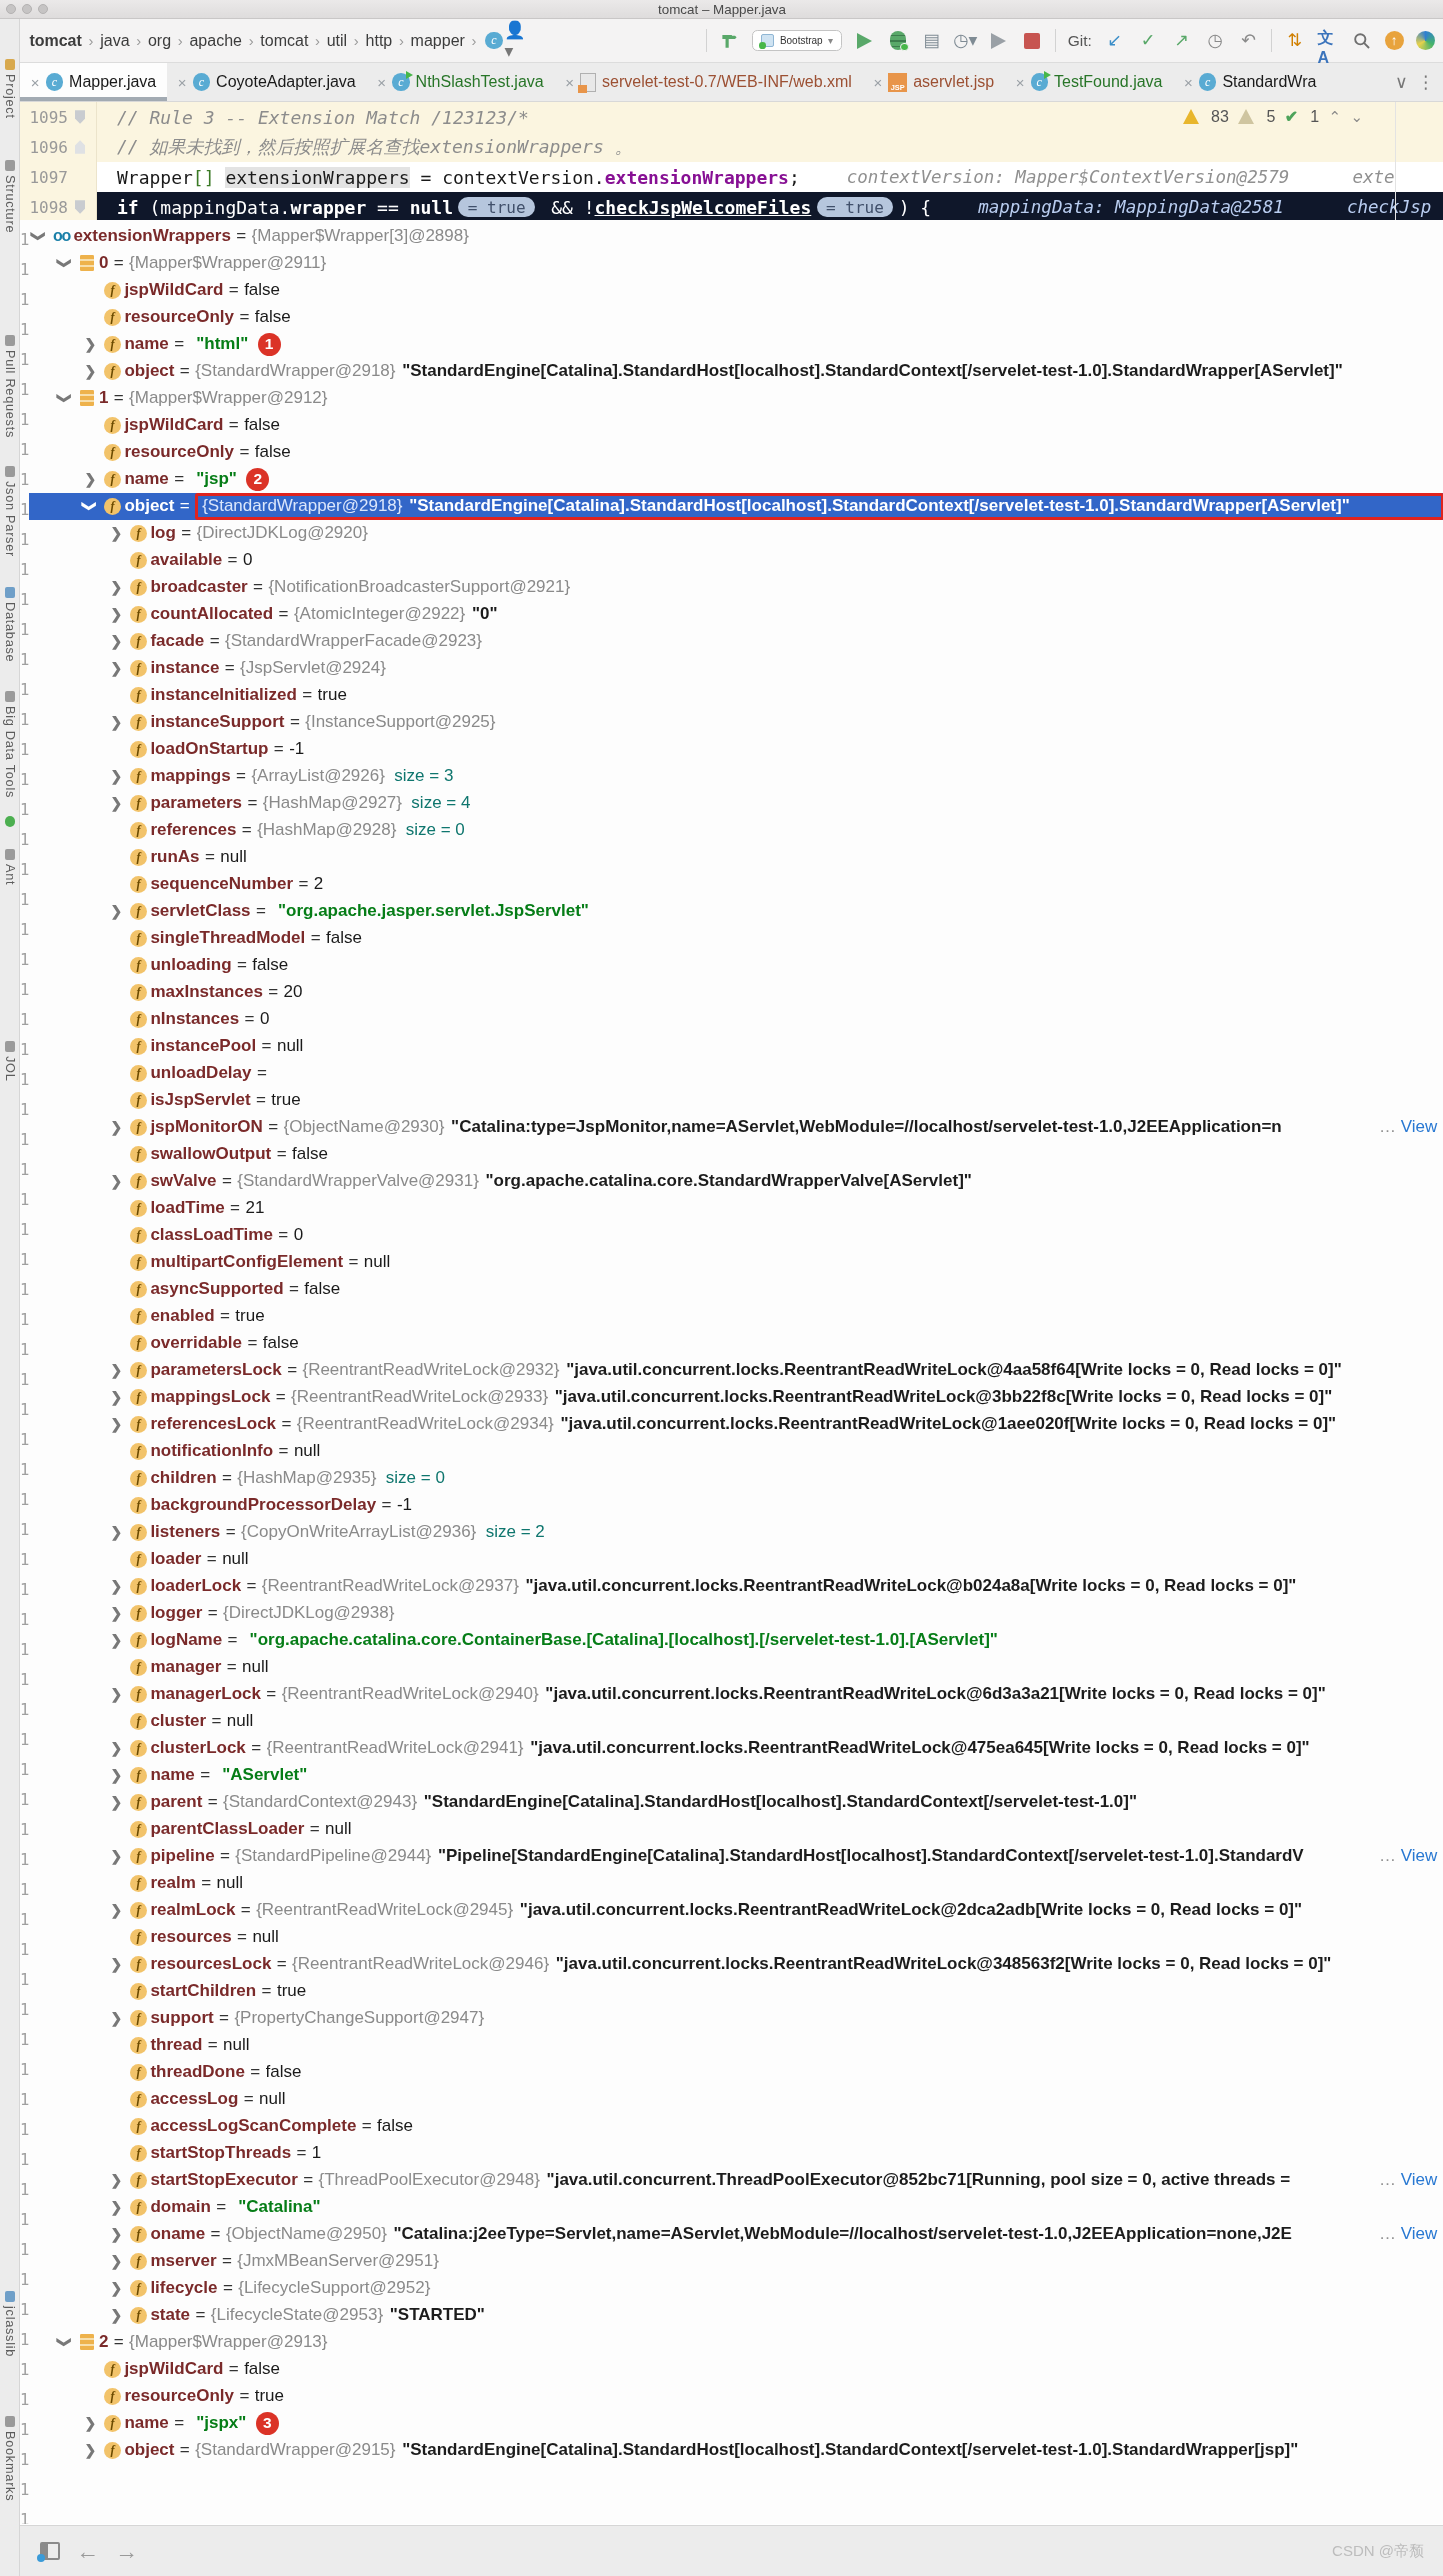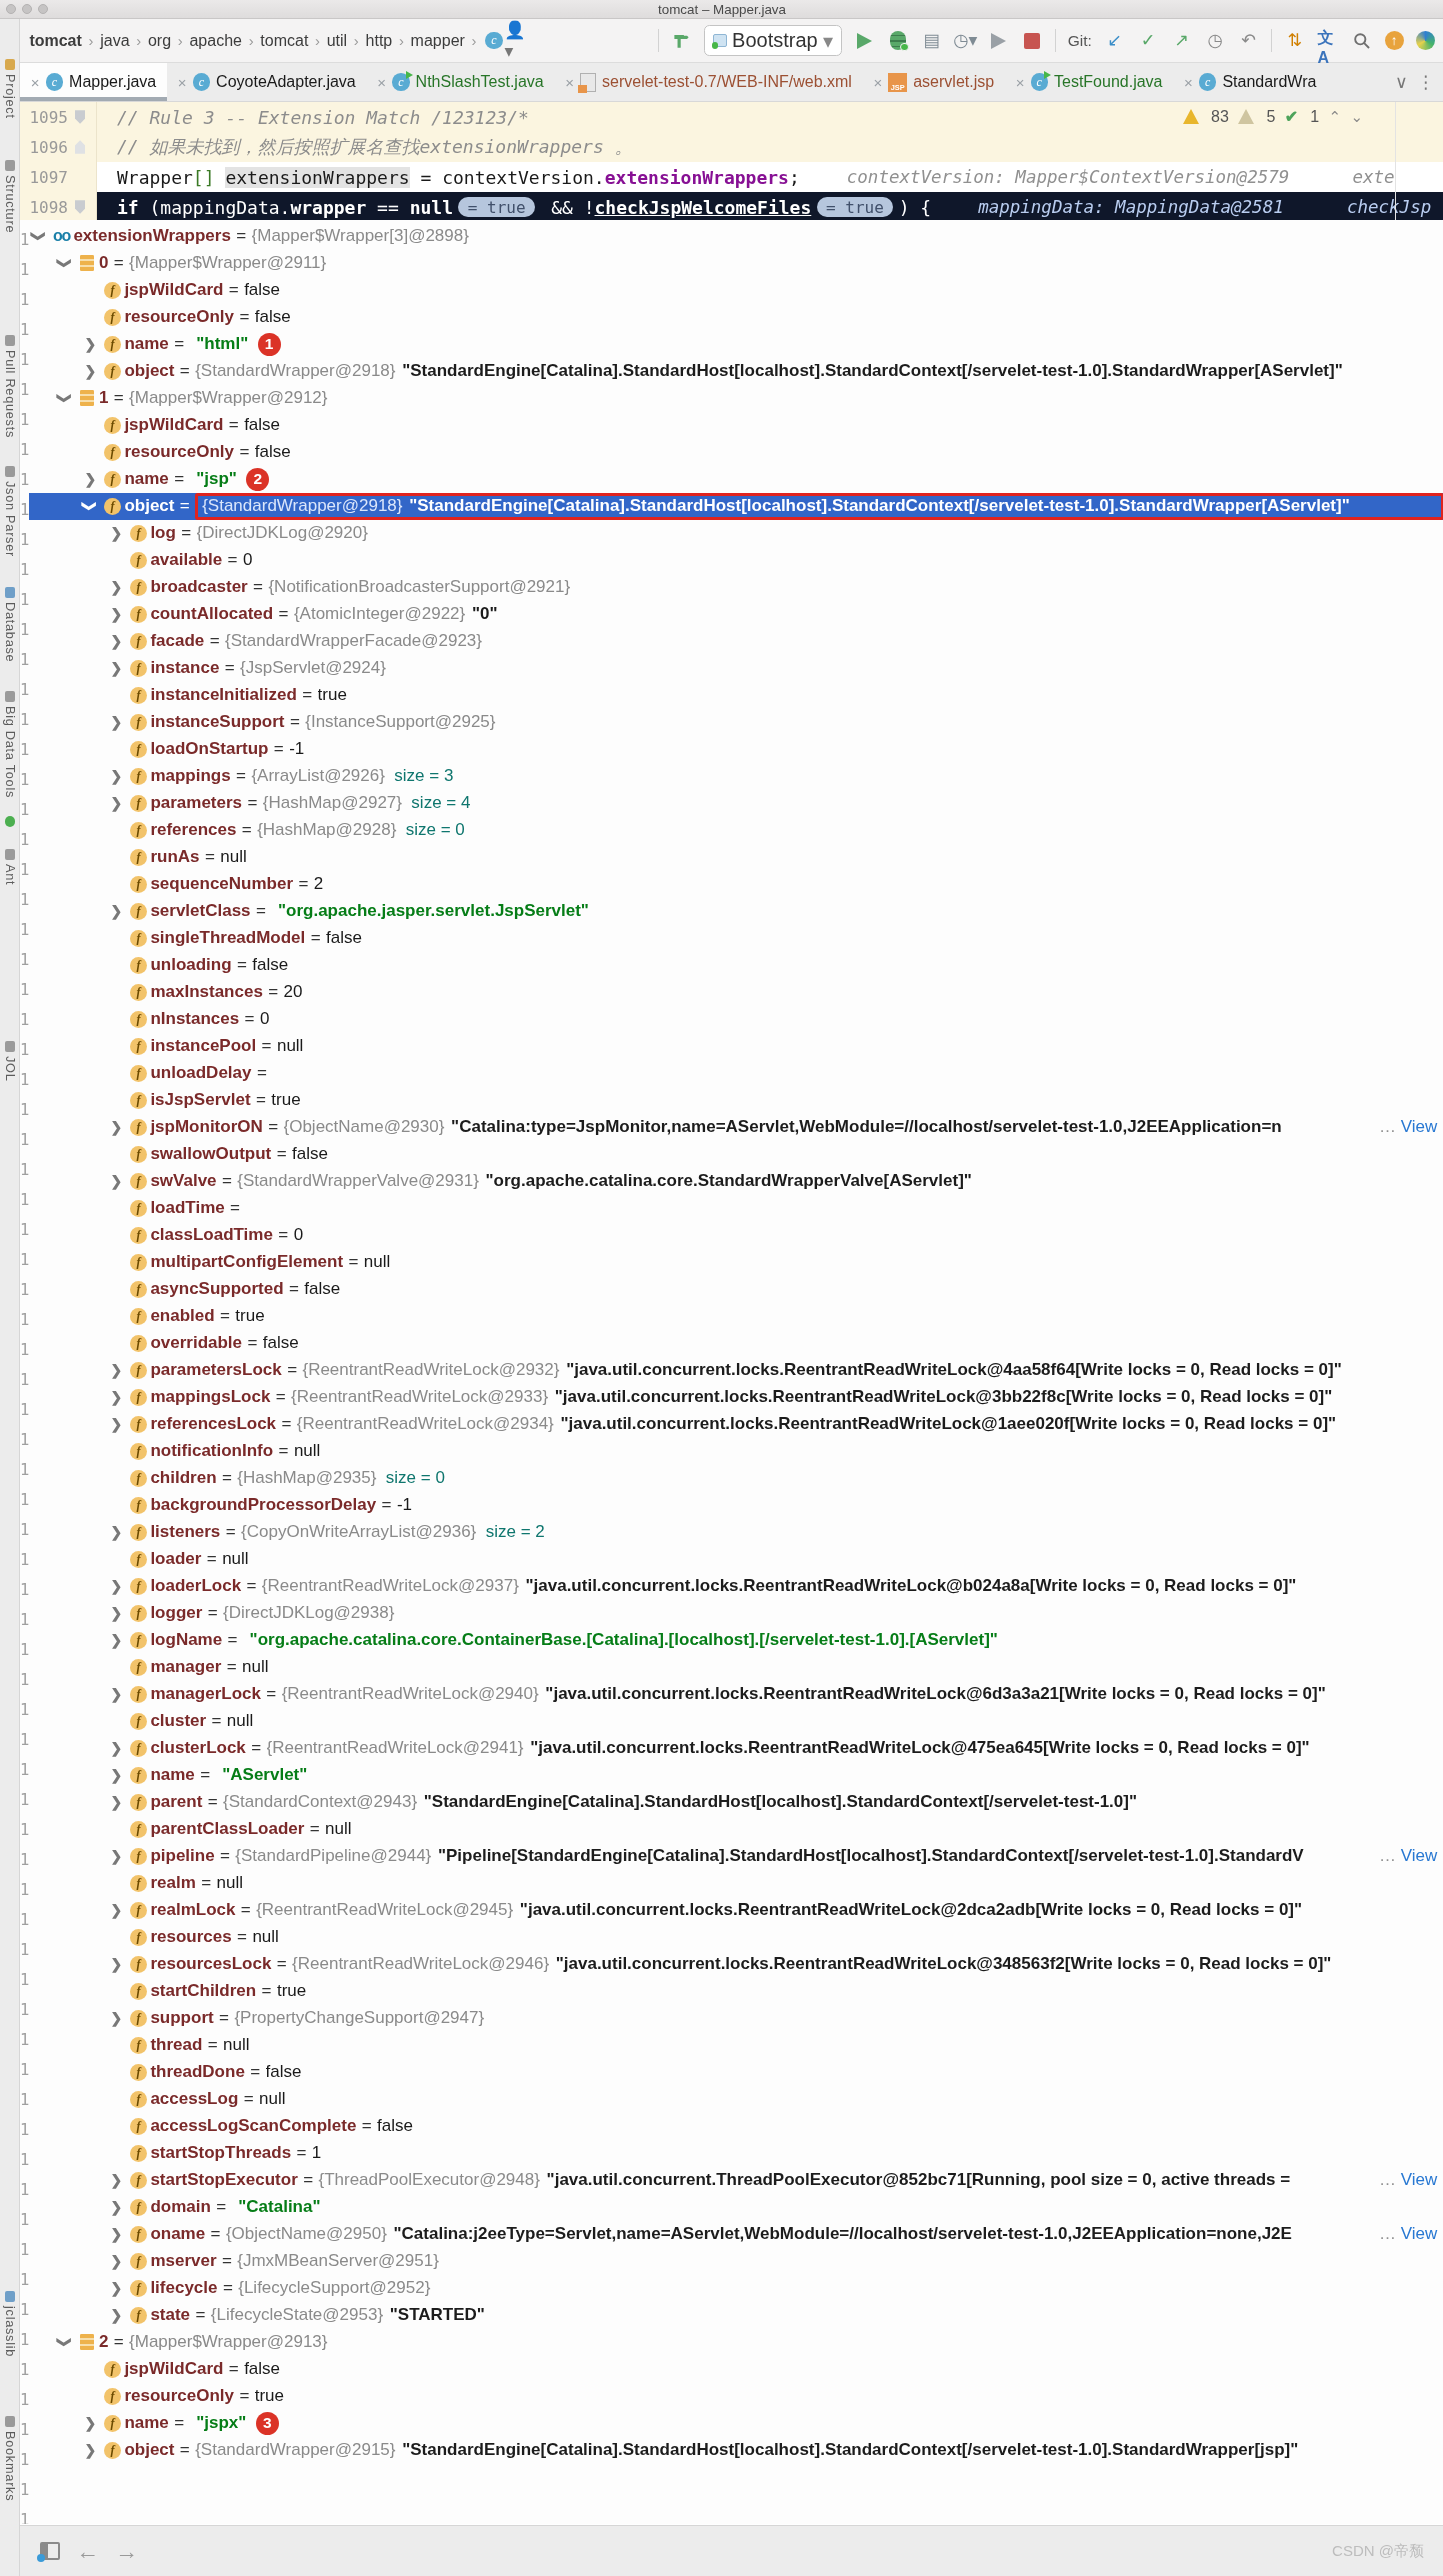--- a/index.html
+++ b/index.html
@@ -25,21 +25,21 @@
   .stripe-ic.amber { background:#d8a94e; }
 
   
   .toolbar { position:absolute; left:20px; top:19px; width:1424px; height:44px; background:#f4f3f3;
              border-bottom:0.7px solid #dcdcdc; display:flex; align-items:center; padding:0 9.4px; }
   .crumbs { display:flex; align-items:center; font-size:16px; color:#3c3c3c; gap:6.7px; }
   .crumb.first { font-weight:bold; }
   .crumb-sep { color:#9a9a9a; font-size:15px; }
   .tb-right { margin-left:auto; display:flex; align-items:center; gap:12px; }
   .runbox { display:flex; align-items:center; gap:5.4px; background:#fff; border:0.7px solid #c4c4c4;
-            border-radius:5.4px; padding:2.7px 8px; font-size:20px; color:#333; }
+            border-radius:5.4px; padding:2.7px 8px; font-size:10px; color:#333; }
   .runbox .appic { width:13.4px; height:13.4px; background:#cfe3f2; border:0.7px solid #8fb6d4; border-radius:2px; position:relative; }
   .runbox .appic::after { content:""; position:absolute; left:-2.7px; bottom:-2.7px; width:6.7px; height:6.7px; border-radius:50%; background:#47b749; }
   .ico { display:inline-flex; align-items:center; justify-content:center; width:21.5px; height:21.5px; font-size:17.5px; }
   .play { width:0; height:0; border-left:15px solid #59a869; border-top:8.7px solid transparent; border-bottom:8.7px solid transparent; }
   .play.gray { border-left-color:#9aa0a6; }
   .bug { width:16px; height:19px; border-radius:8px; background:repeating-linear-gradient(#59a869 0 4px,#3d7d4d 4px 5.4px); position:relative; }
   .bug::after { content:""; position:absolute; right:-2.7px; bottom:-1.3px; width:6.7px; height:6.7px; border-radius:50%; background:#47b749; border:1.3px solid #f4f3f3; }
   .stop { width:16px; height:16px; background:#c75450; border-radius:2px; }
   .gitlabel { font-size:15.5px; color:#555; }
   .sep { width:0.7px; height:23px; background:#d2d2d2; }
@@ -885,20 +885,23 @@
         </div>
         <div class="trow">
           <span class="lead" style="padding-left: 77px;">
             <span class="chev"></span>
             <span class="ticon">
               <span class="fic">f</span>
             </span>
             <span class="tname">loadTime</span>
             <span class="teq">=</span>
           </span>
+          <span class="tval">
+            <span class="tplain">21</span>
+          </span>
         </div>
         <div class="trow">
           <span class="lead" style="padding-left: 77px;">
             <span class="chev"></span>
             <span class="ticon">
               <span class="fic">f</span>
             </span>
             <span class="tname">classLoadTime</span>
             <span class="teq">=</span>
           </span>

